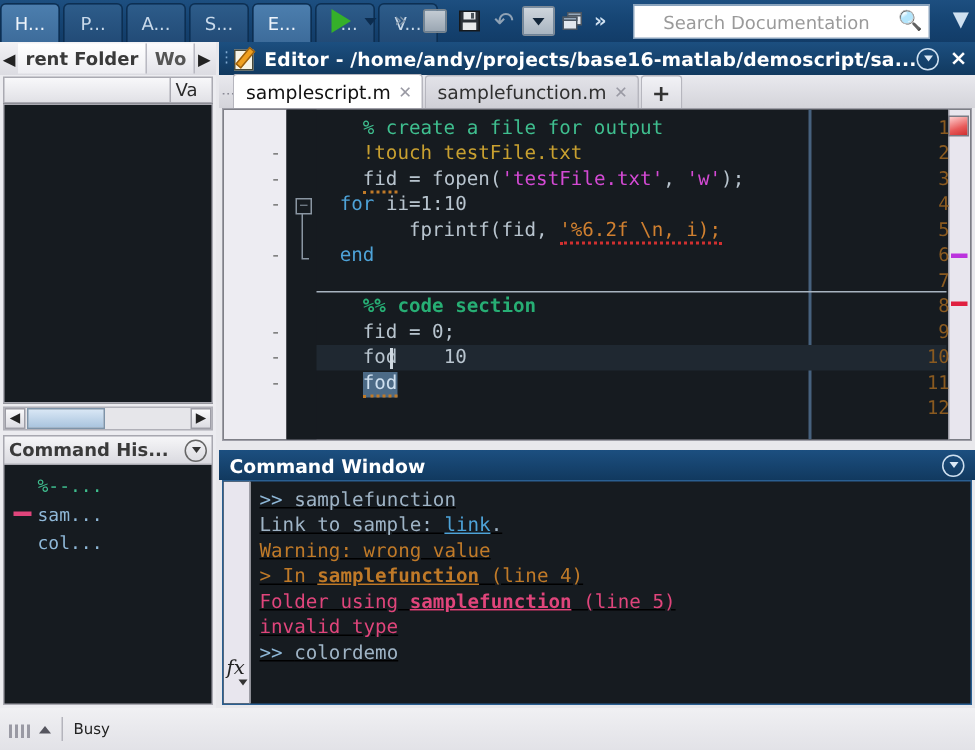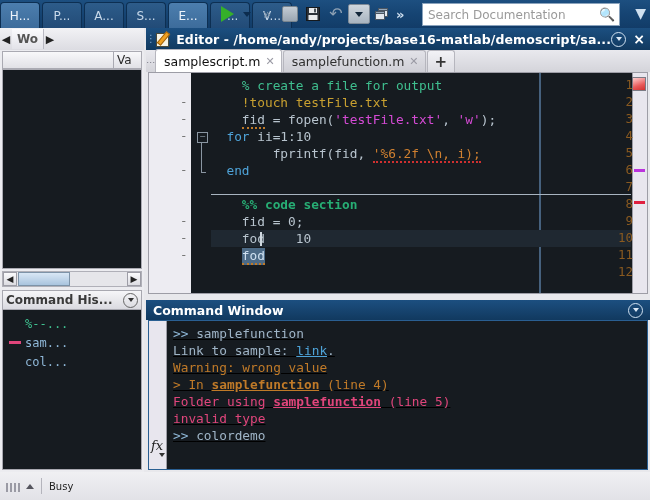--- a/index.html
+++ b/index.html
@@ -40,21 +40,21 @@
   .caret-dn.lt{border-top-color:#12263a;}
   .dblarrow{color:#7e93a8;font-size:14px;line-height:1;}
   .sq-stop{width:14px;height:14px;background:linear-gradient(180deg,#c4ccd4 0%,#9aa6b2 100%);border:1px solid #79858f;border-radius:2px;}
   .undo-ic{color:#8fa2b5;font-size:16px;line-height:1;}
   .overflow{color:#cfe0f0;font-size:13px;font-weight:bold;margin-left:2px;}
 
   .searchwrap{position:absolute;right:30px;top:3px;width:196px;height:21px;
     background:#fff;border:1px solid #8aa3bd;display:flex;align-items:center;}
   .searchwrap input{
     border:none;outline:none;background:transparent;flex:1;height:19px;
-    font-family:"DejaVu Sans","Liberation Sans",sans-serif;font-size:12px;color:#333;padding:0 5px;
+    font-family:"DejaVu Sans","Liberation Sans",sans-serif;font-size:12px;color:#333;padding:0 5px;text-align:center;
   }
   .searchwrap input::placeholder{color:#9a9a9a;}
   .mag{width:16px;margin-right:4px;color:#2f6fae;font-size:13px;line-height:1;}
   .ribbon-dd{position:absolute;right:4px;top:6px;color:#cfe0f0;font-size:14px;line-height:1;}
 
   
   .leftcol{position:absolute;left:0;top:28px;width:144px;height:444px;background:#ececf0;}
   .lfdocktabs{
     position:absolute;left:0;top:0;width:144px;height:22px;
     background:linear-gradient(180deg,#f2f2f5 0%,#dcdce2 100%);
@@ -278,20 +278,23 @@
       <input type="text" placeholder="Search Documentation" style="">
       <span class="mag">🔍</span>
     </div>
     <span class="ribbon-dd">▼</span>
   </div>
 
   <div class="leftcol">
 
     <div class="lfdocktabs">
       <span class="arrw">◀</span>
+      <div class="lftab active">
+          <span>rent Folder</span>
+        </div>
       <div class="lftab">
           <span>Wo</span>
         </div>
       <span class="arrw">▶</span>
     </div>
 
     <div class="colhead">
       <div class="c1">
         <span>Name</span>
         <span class="sortglyph">△</span>

